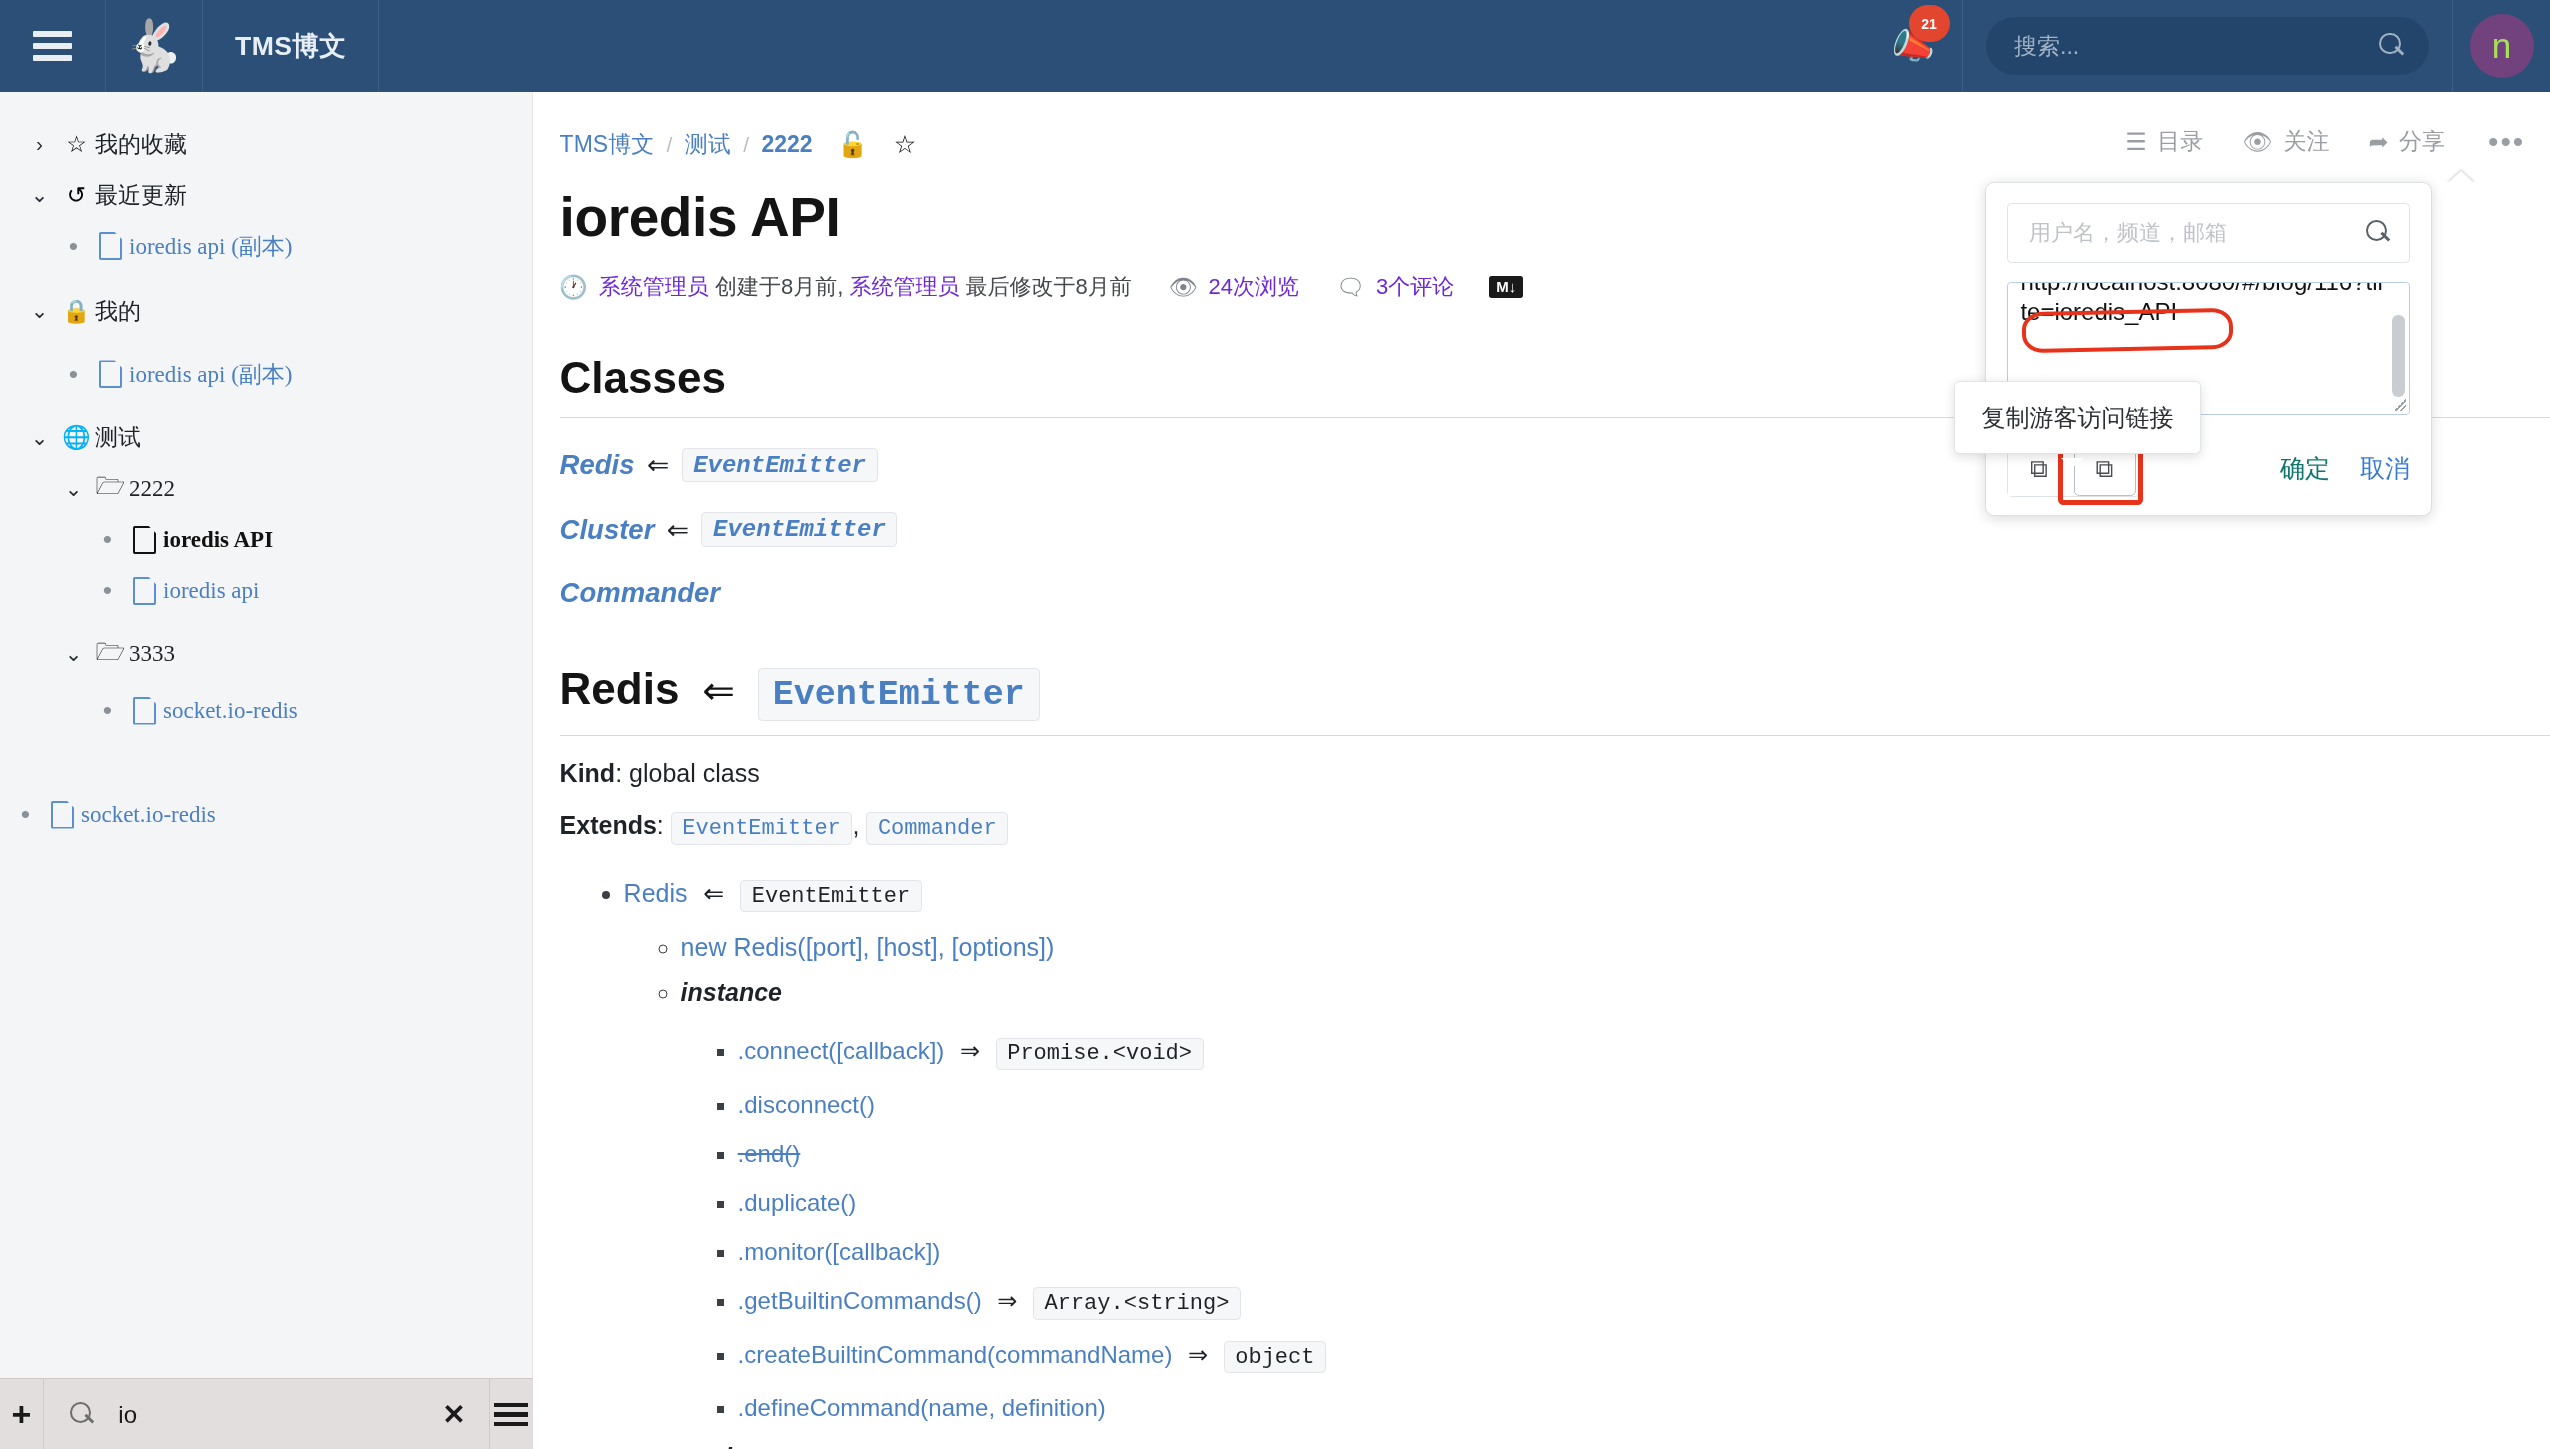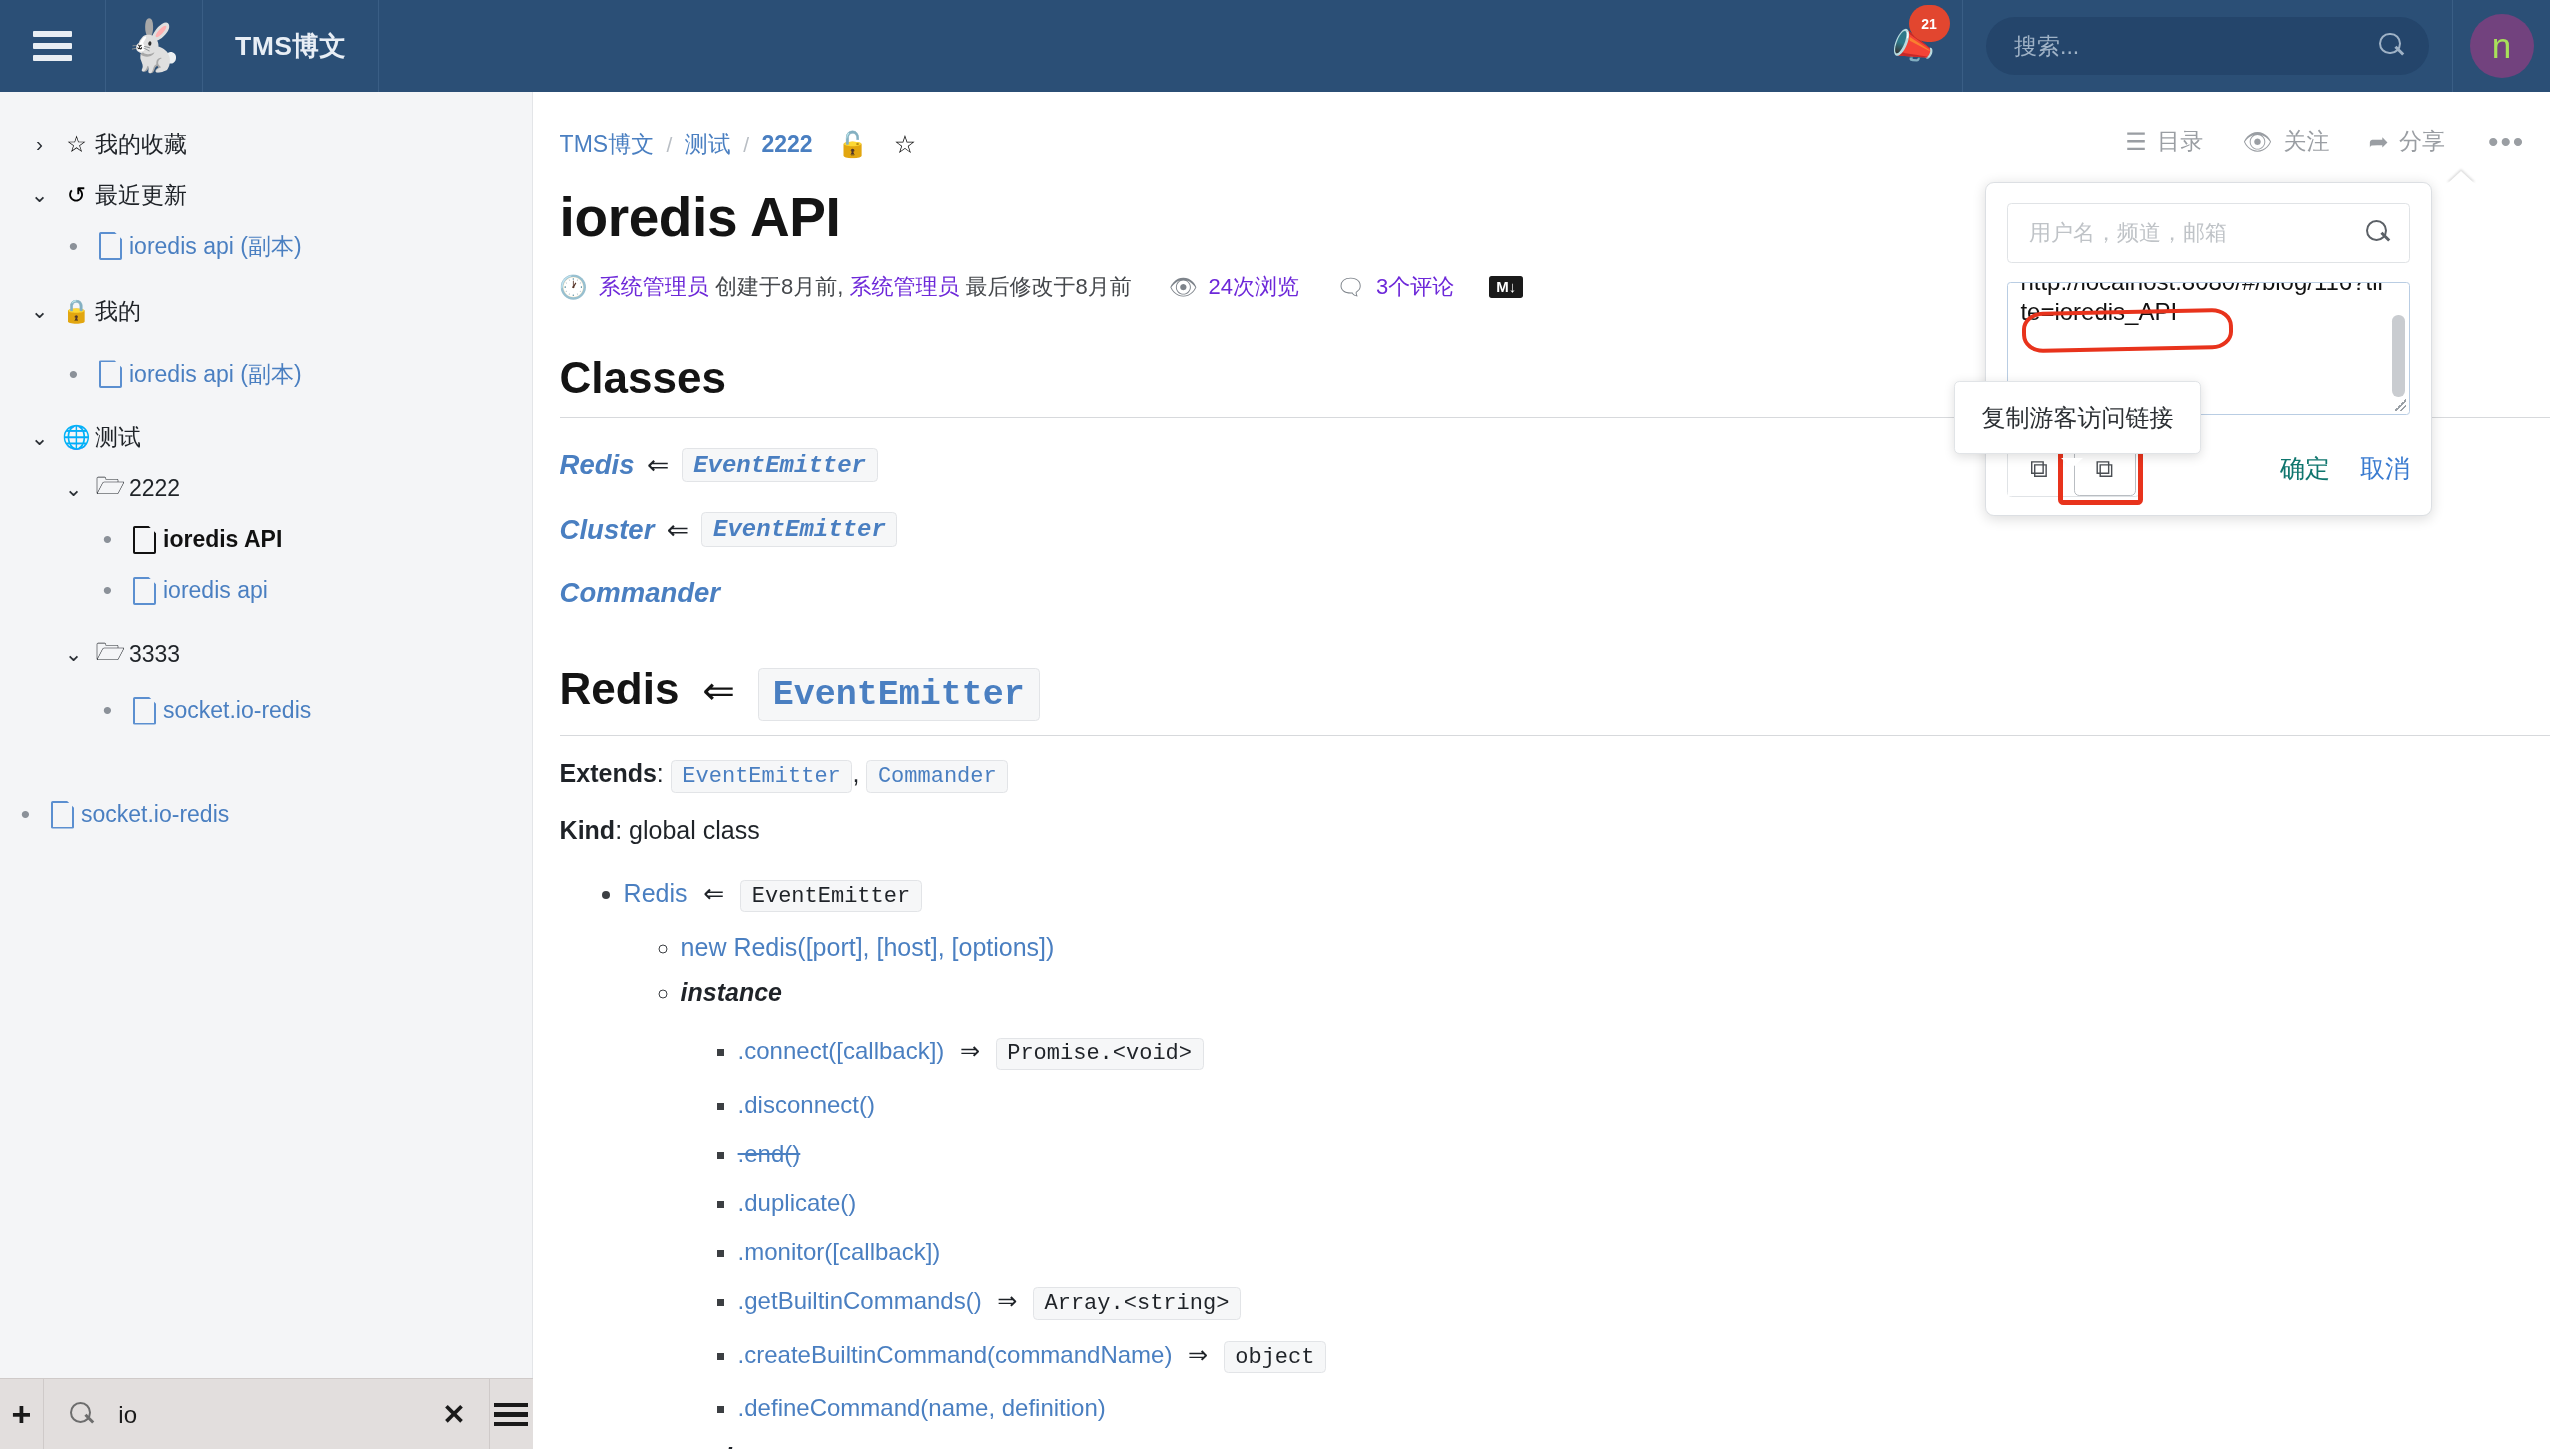--- a/index.html
+++ b/index.html
@@ -66,21 +66,21 @@
   
   .sidebar {
     position:absolute; left:0; top:92px; width:533px; height:1286px;
     background:#f4f5f7; border-right:0.9px solid #e3e5e8; overflow:hidden;
   }
   .tree { padding-top: 26.6px; }
   .tree-row { display:flex; align-items:center; height:51px; font-size:23px; cursor:pointer; }
   .tw { width:37px; display:flex; align-items:center; justify-content:center; color:#2a2f35; font-size:21px; }
   .tw.dot { color:#8b9199; font-size: 26.6px; }
   .tico { width:37px; display:flex; align-items:center; justify-content:center; font-size:23px; }
-  .tlabel { color:#1f2328; }
+  .tlabel { color:#1f2328;font-family:Liberation Serif, serif; }
   .tlabel.lnk { color:#4a7fc1; }
   .tlabel.cur { color:#111; font-weight:700; }
   .doc-ico { width:23px; height:28px; position:relative; display:inline-block; }
   .doc-ico::before {
     content:""; position:absolute; inset:0; border:2.2px solid #5b8fd0; border-radius:1.8px;
     clip-path: polygon(0 0, 68% 0, 100% 26%, 100% 100%, 0 100%);
   }
   .doc-ico.dark::before { border-color:#111; }
   .folder-ico { font-size:24px; color:#1f2328; }
 
@@ -424,25 +424,25 @@
         <span class="classlink">Commander</span>
       </div>
 
       <h2 class="sec" style="margin-top:55px">
         <span>Redis</span>
         <span class="arr">⇐</span>
         <span class="code big">EventEmitter</span>
       </h2>
 
       <div class="kv">
+        <b>Kind</b><span>: </span><span>global class</span>
+      </div>
+
+      <div class="kv">
         <b>Extends</b><span>: </span><span class="code">EventEmitter</span><span>,</span> <span class="code">Commander</span>
-      </div>
-
-      <div class="kv">
-        <b>Kind</b><span>: </span><span>global class</span>
       </div>
 
       <ul class="lv1">
         <li>
           <span class="mlink">Redis</span>
           <span class="rarr">⇐</span>
           <span class="code">EventEmitter</span>
 
           <ul class="lv2">
             <li>

